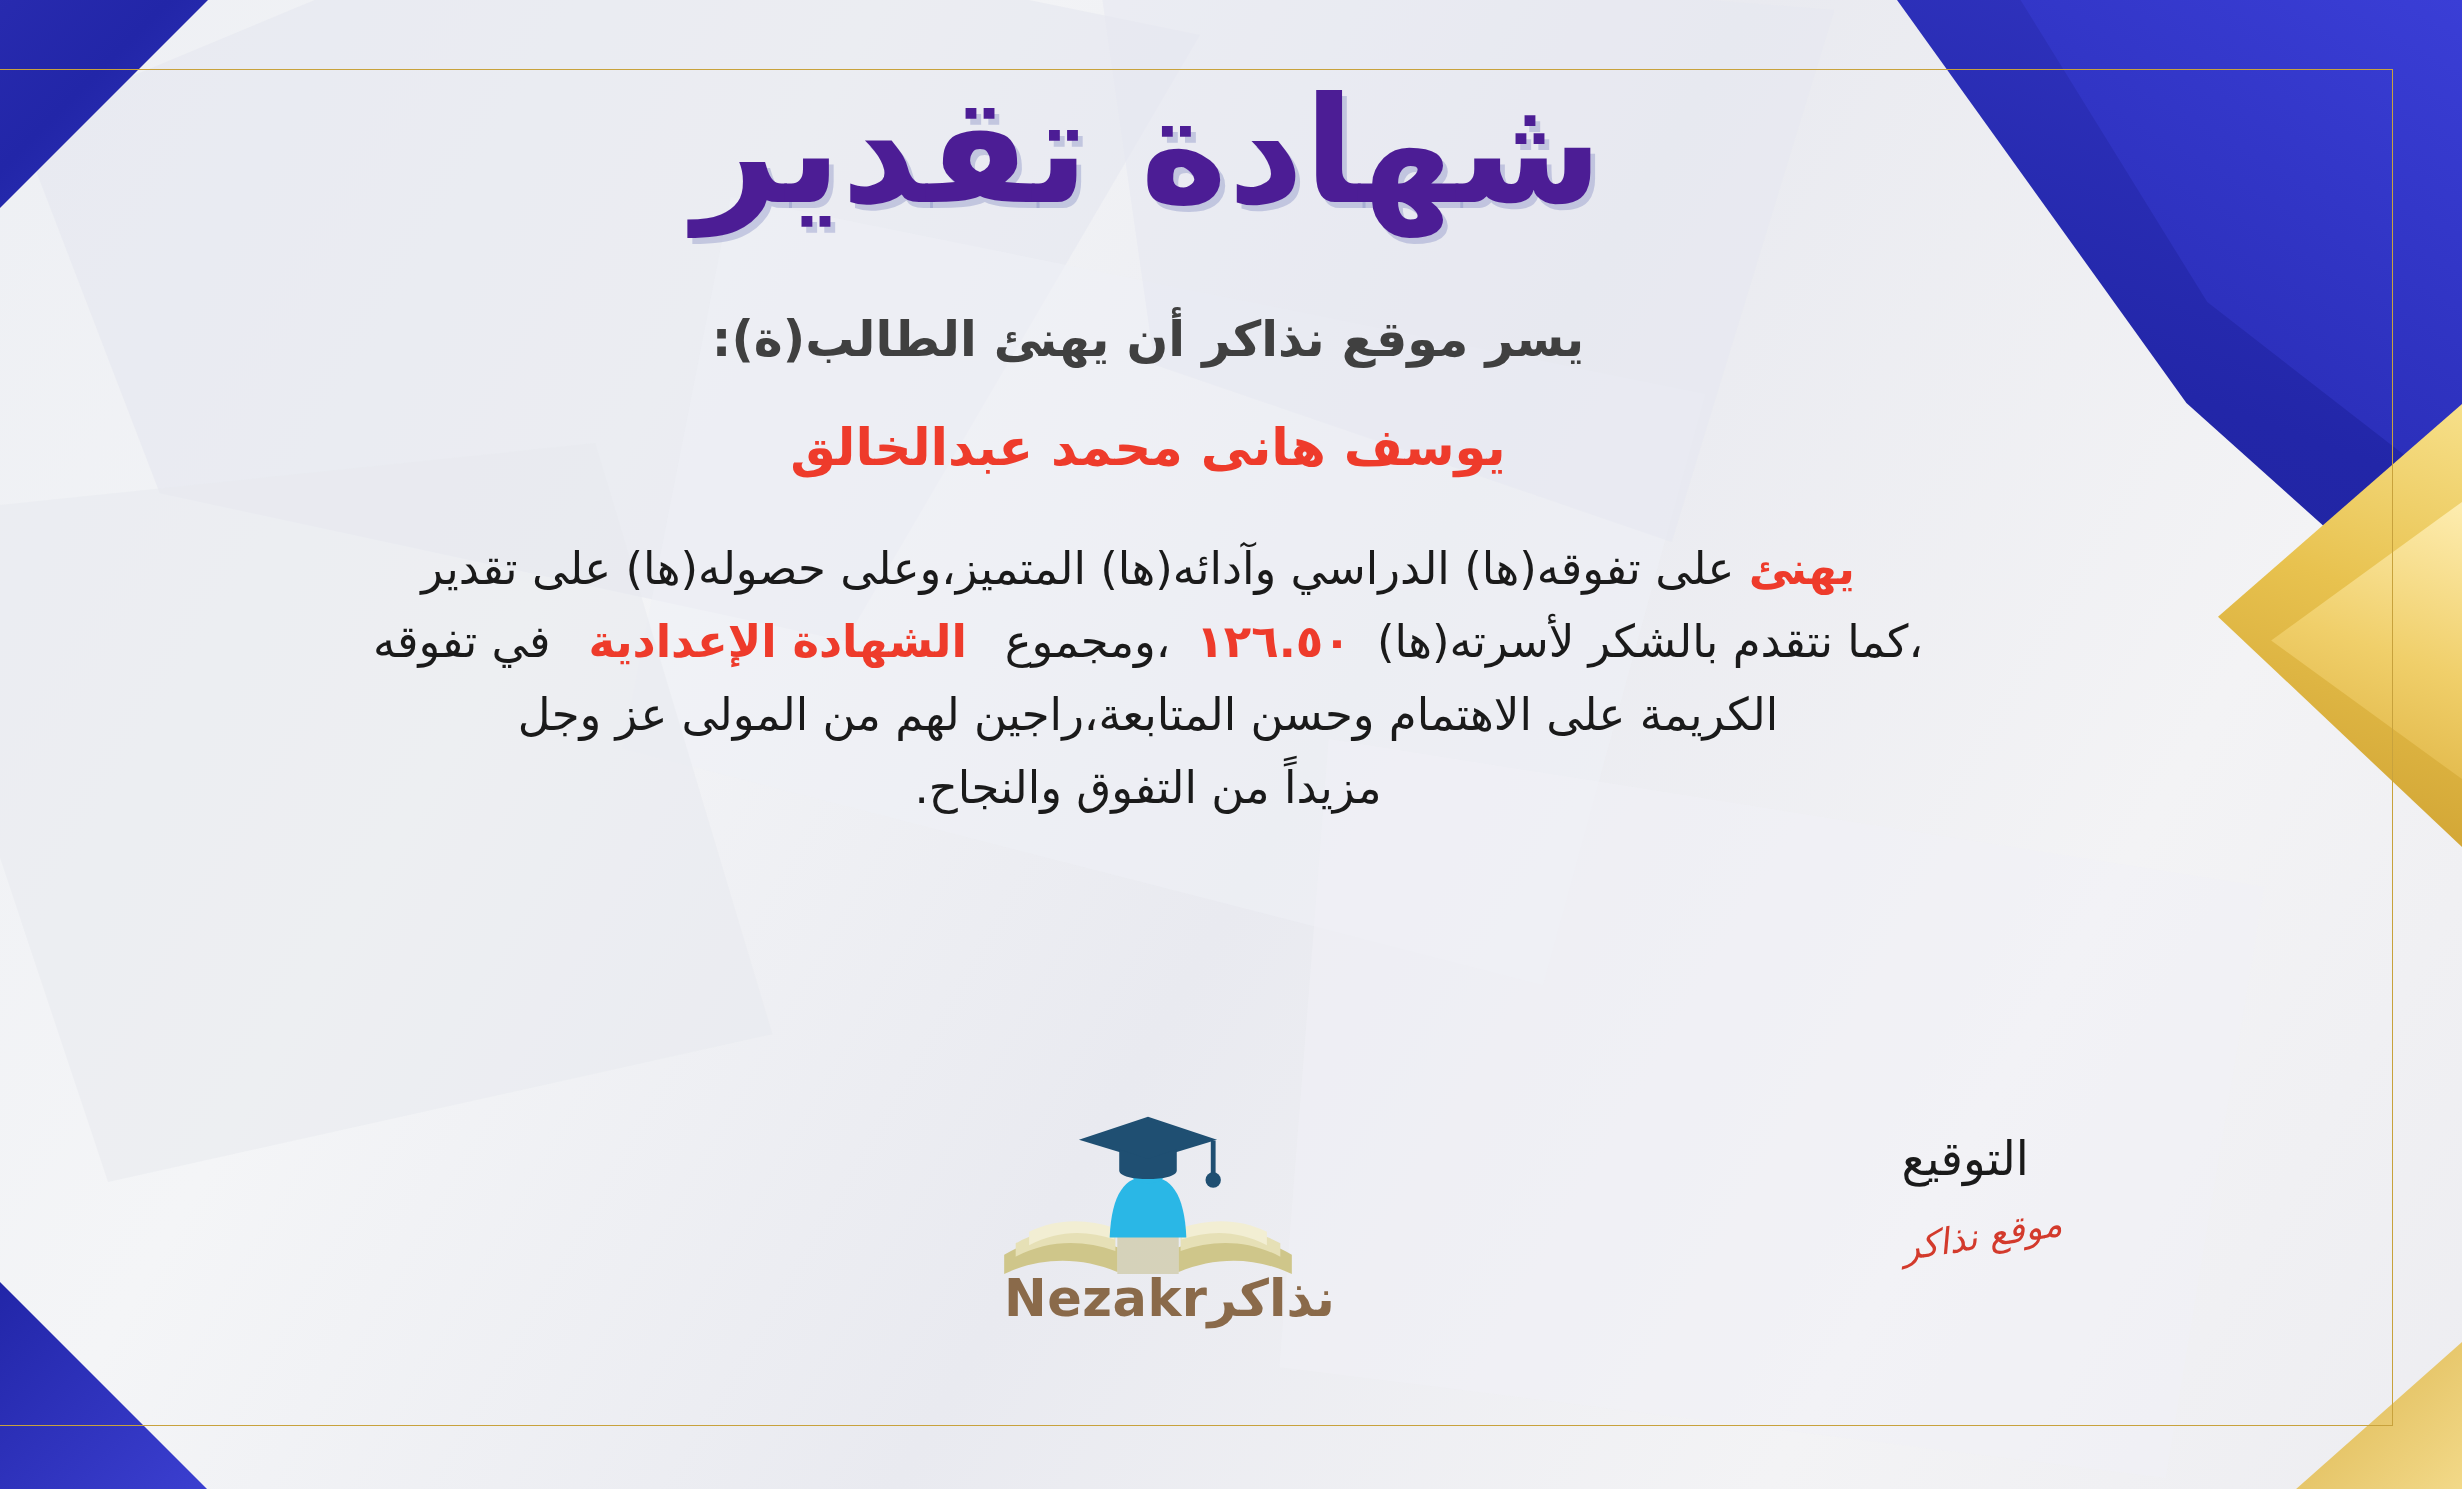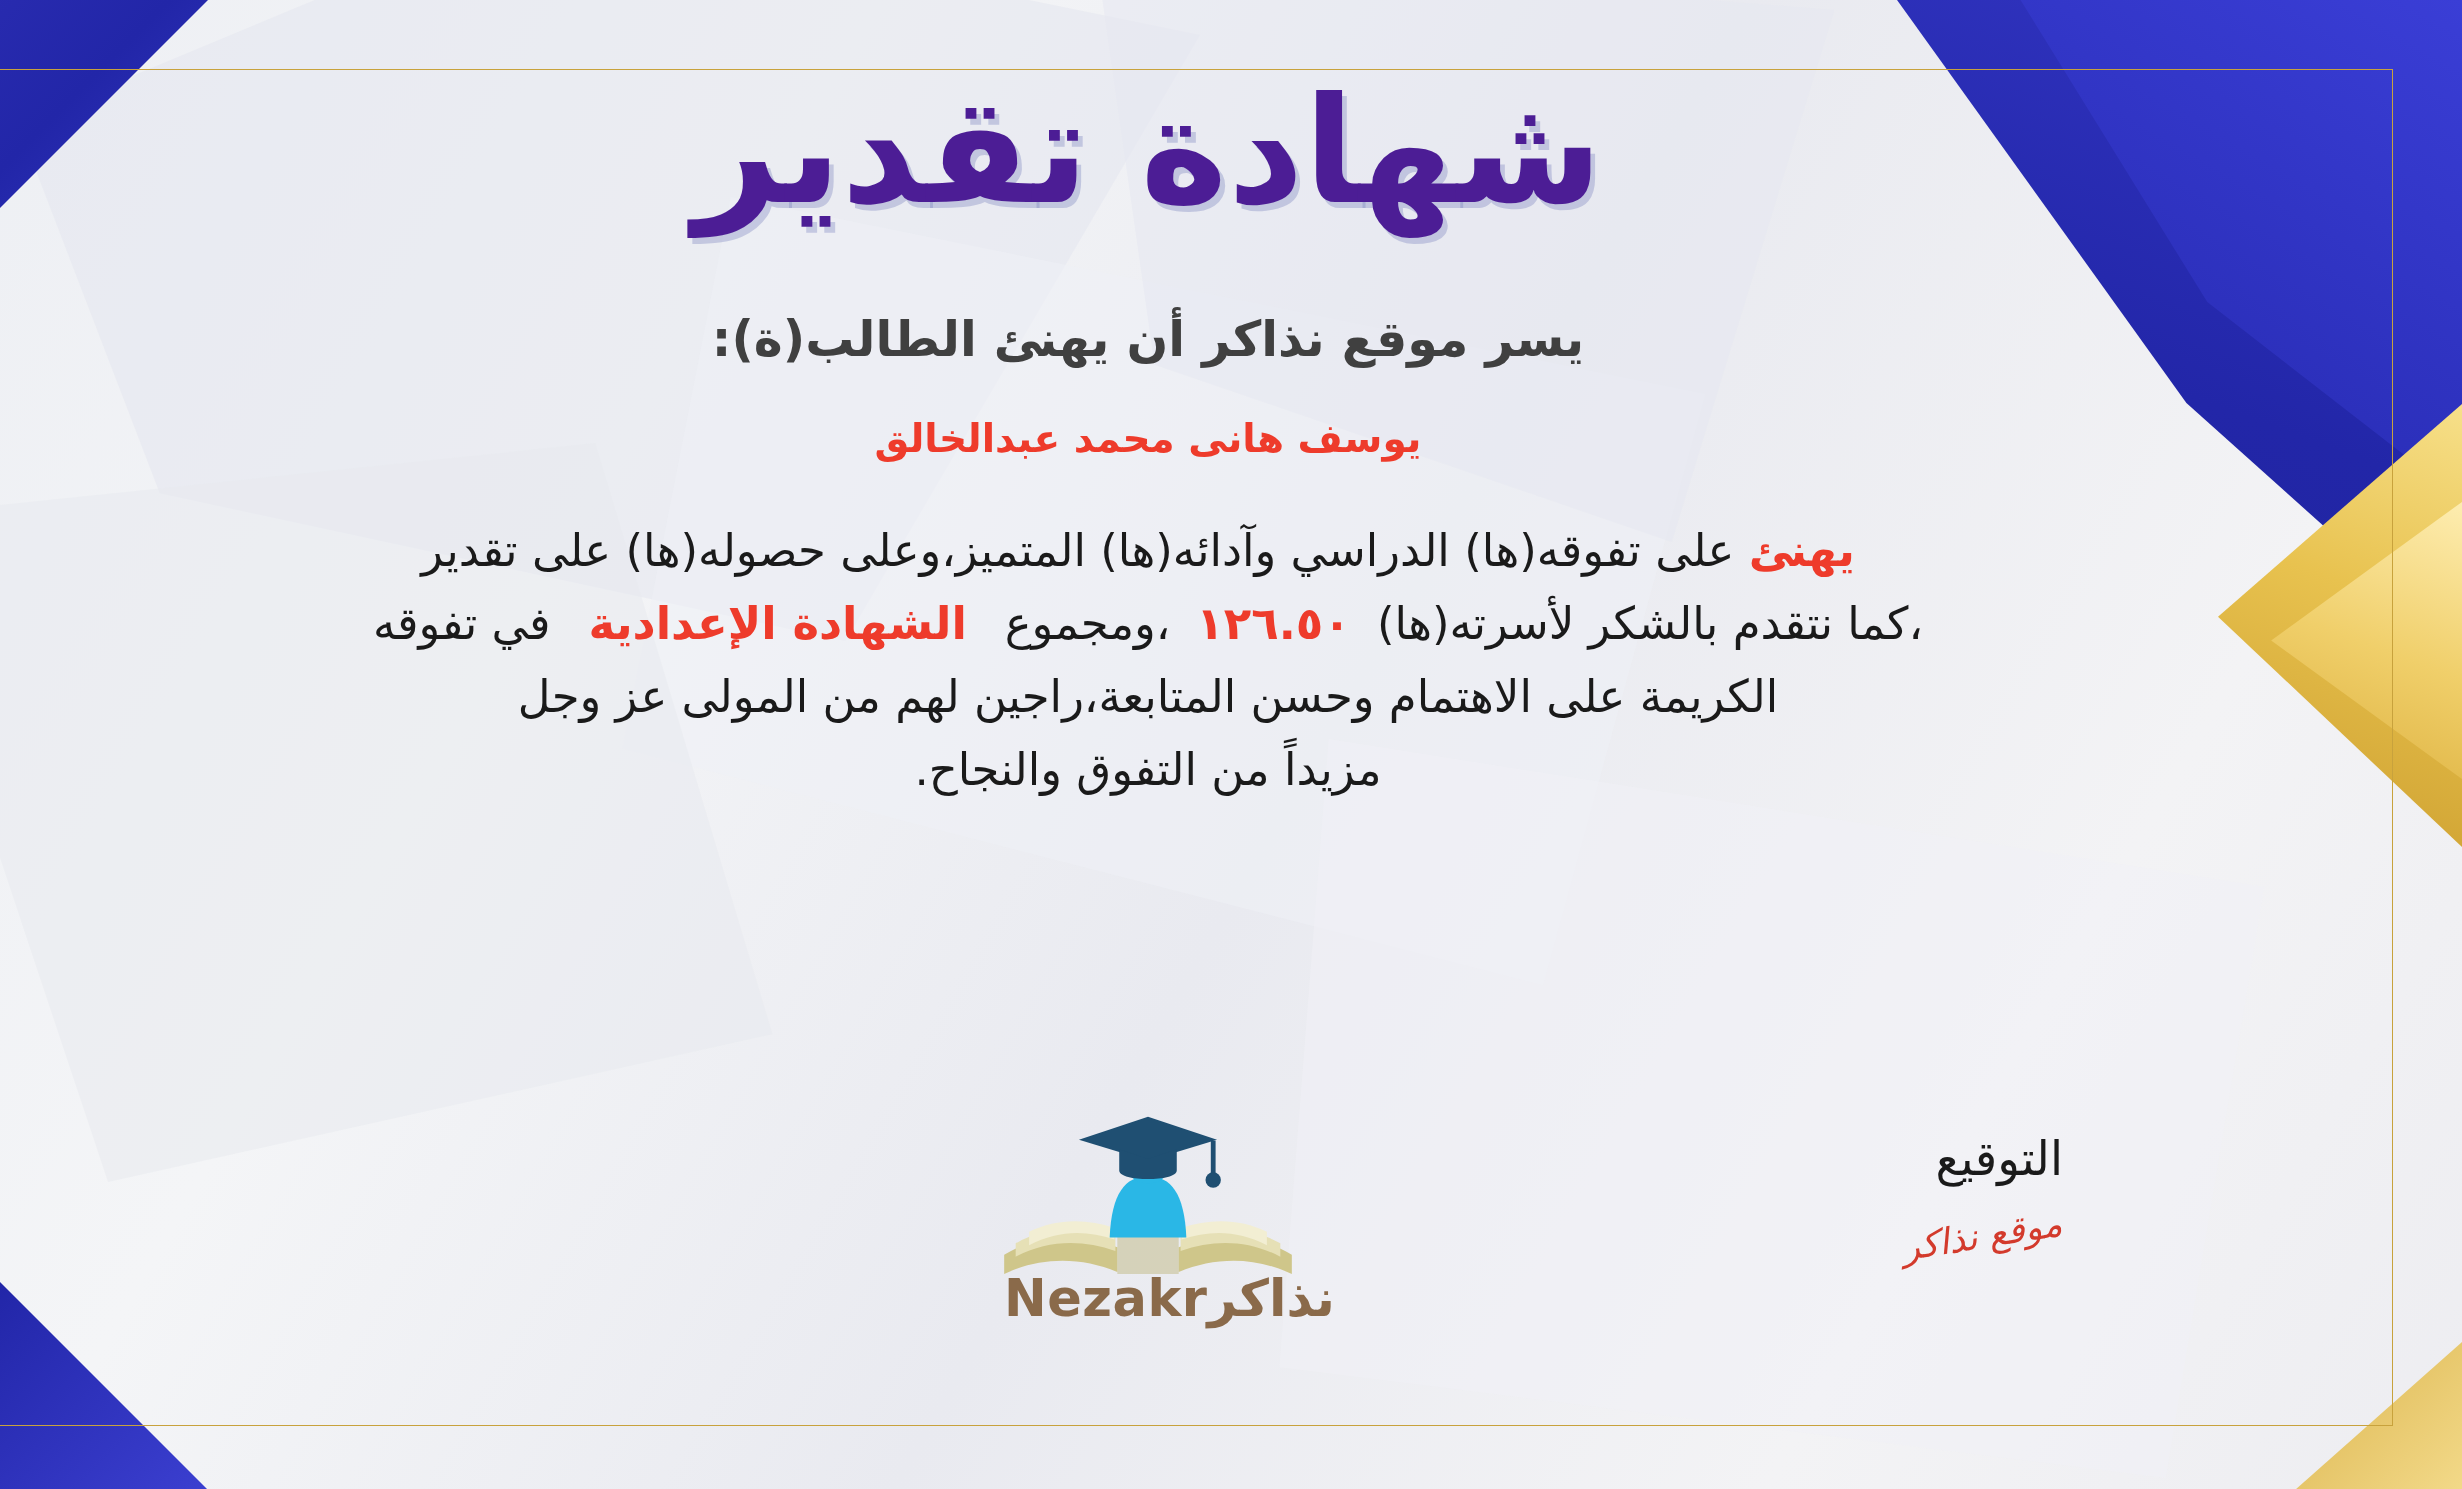--- a/index.html
+++ b/index.html
@@ -163,21 +163,21 @@
   }
 
   .congrats {
     margin-top: 74px;
     font-size: 49px;
     font-weight: 600;
   }
 
   .student-name {
     margin-top: 33px;
-    font-size: 39px;
+    font-size: 51px;
     font-weight: bold;
     color: #ee3b2b;
     letter-spacing: 1px;
   }
 
   .body-block {
     margin-top: 47px;
     width: 2246px;
     direction: rtl;
     text-align: center;
@@ -201,21 +201,21 @@
     position: absolute;
     left: 0;
     right: 0;
     bottom: 84px;
     height: 305px;
   }
   .signature-block {
     position: absolute;
     right: 399px;
     top: 29.5px;
-    text-align: right;
+    text-align: left;
     direction: rtl;
   }
   .signature-label {
     font-size: 47px;
     color: #1a1a1a;
   }
   .signature-script {
     margin-top: 29.5px;
     font-size: 36px;
     color: #d33a2c;

